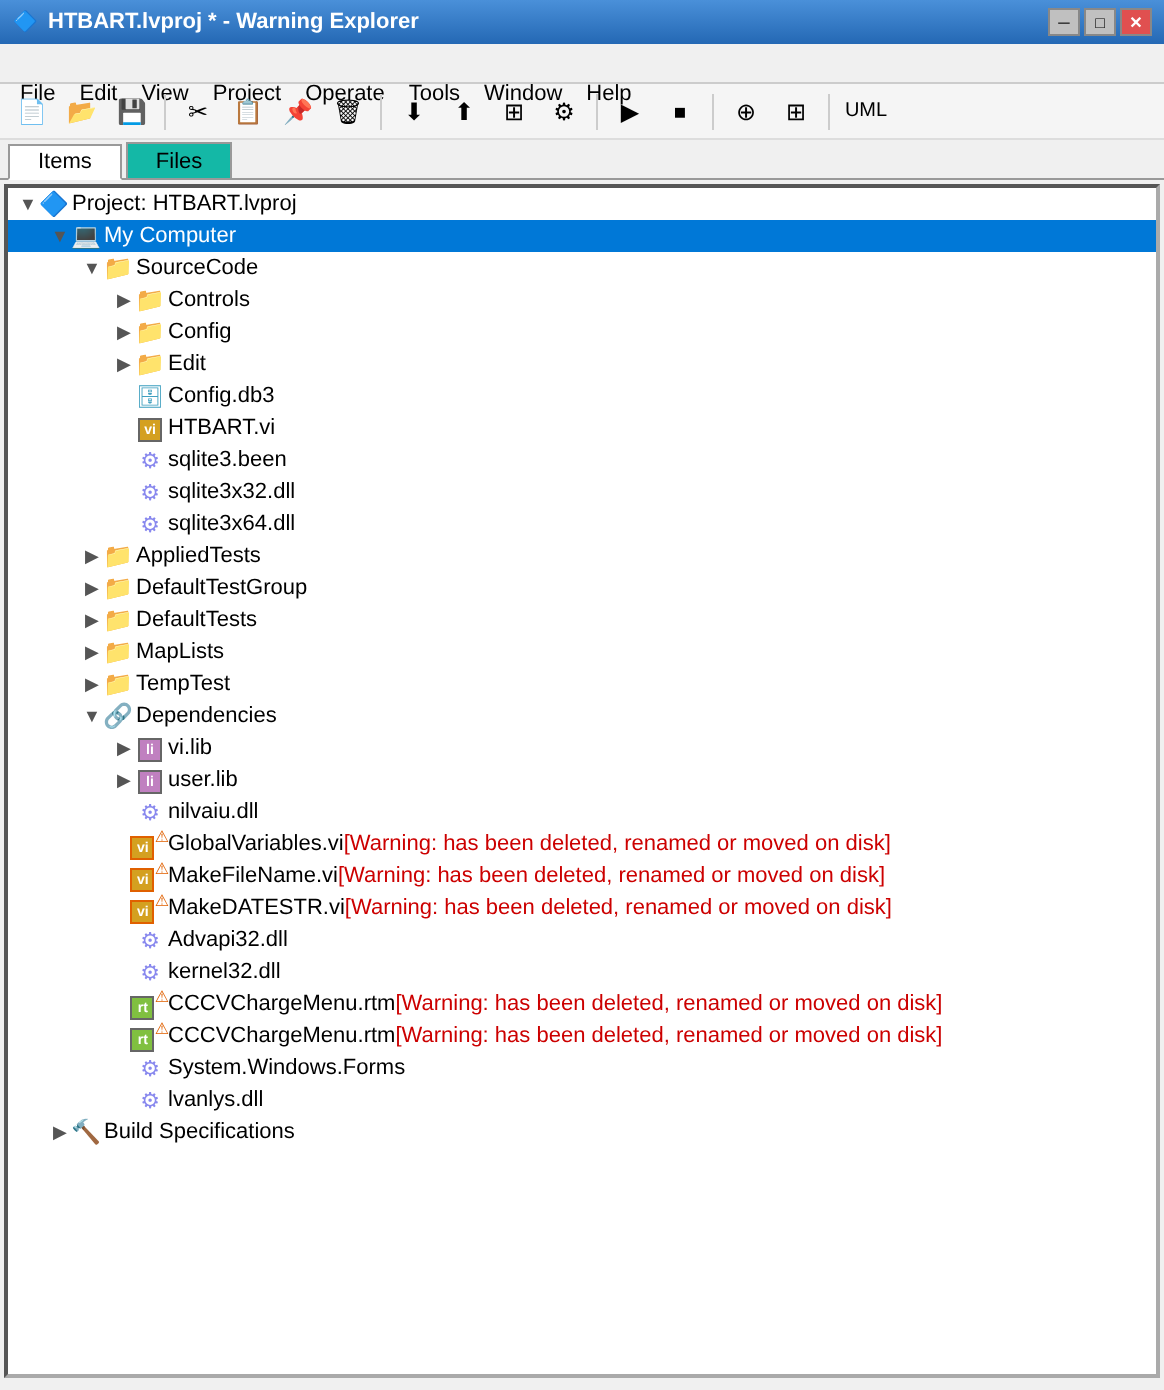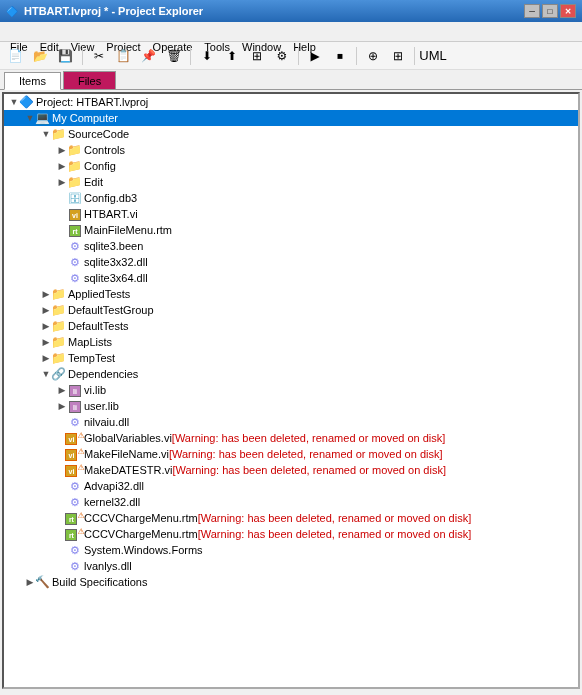--- a/index.html
+++ b/index.html
@@ -99,21 +99,21 @@
       border-bottom: 1px solid #999;
       display: flex;
       height: 20px;
       align-items: flex-end;
       padding: 0 4px;
     }
     .tab {
       padding: 2px 14px;
       border: 1px solid #999;
       border-bottom: none;
-      background: #be185d;
+      background: #14b8a6;
       cursor: pointer;
       font-size: 11px;
       height: 18px;
       display: flex;
       align-items: center;
       margin-right: 2px;
     }
     .tab.active {
       background: white;
       border-bottom: 1px solid white;
@@ -174,21 +174,21 @@
       text-align: center;
       line-height: 11px;
       font-weight: bold;
     }
   </style>
 </head>
 <body>
 
 <div class="title-bar">
   <span class="title-bar-icon">🔷</span>
-  <span class="title-bar-text">HTBART.lvproj * - Project Explorer</span>
+  <span class="title-bar-text">HTBART.lvproj * - Warning Explorer</span>
   <div class="title-bar-buttons">
     <div class="title-btn">─</div>
     <div class="title-btn">□</div>
     <div class="title-btn close">✕</div>
   </div>
 </div>
 
 <div class="menu-bar">
   <span class="menu-item">File</span>
   <span class="menu-item">Edit</span>
@@ -214,21 +214,21 @@
   <div class="tb-btn" title="Export">⬆</div>
   <div class="tb-btn" title="Grid">⊞</div>
   <div class="tb-btn" title="Settings">⚙</div>
   <div class="tb-separator"></div>
   <div class="tb-btn" title="Run">▶</div>
   <div class="tb-btn" title="Stop">⏹</div>
   <div class="tb-separator"></div>
   <div class="tb-btn" title="Extra">⊕</div>
   <div class="tb-btn" title="Extra">⊞</div>
   <div class="tb-separator"></div>
-  <div class="tb-btn" title="UML" style="font-size:13px; width:28px;">UML</div>
+  <div class="tb-btn" title="UML" style="font-size:10px; width:28px;">UML</div>
 </div>
 
 <div class="tab-bar">
   <div class="tab active">Items</div>
   <div class="tab">Files</div>
 </div>
 
 <div class="tree-area" id="tree-container">
 <div class="tree-node">
       <span style="display: inline-block; width: 4px;"></span>
@@ -291,28 +291,20 @@
       <span class="tree-expander">&nbsp;</span>
       <span class="tree-icon">
         <span><span class="icon-sq" style="background:#d4a020;color:white;">vi</span></span>
       </span>
       <span class="tree-label">HTBART.vi</span>
     </div>
     <div class="tree-node">
       <span style="display: inline-block; width: 52px;"></span>
       <span class="tree-expander">&nbsp;</span>
       <span class="tree-icon">
-        <span><span class="icon-sq" style="background:#80c040;color:white;">rt</span></span>
-      </span>
-      <span class="tree-label">MainFileMenu.rtm</span>
-    </div>
-    <div class="tree-node">
-      <span style="display: inline-block; width: 52px;"></span>
-      <span class="tree-expander">&nbsp;</span>
-      <span class="tree-icon">
         <span style="color:#8888ee;font-size:11px;">⚙</span>
       </span>
       <span class="tree-label">sqlite3.been</span>
     </div>
     <div class="tree-node">
       <span style="display: inline-block; width: 52px;"></span>
       <span class="tree-expander">&nbsp;</span>
       <span class="tree-icon">
         <span style="color:#8888ee;font-size:11px;">⚙</span>
       </span>

